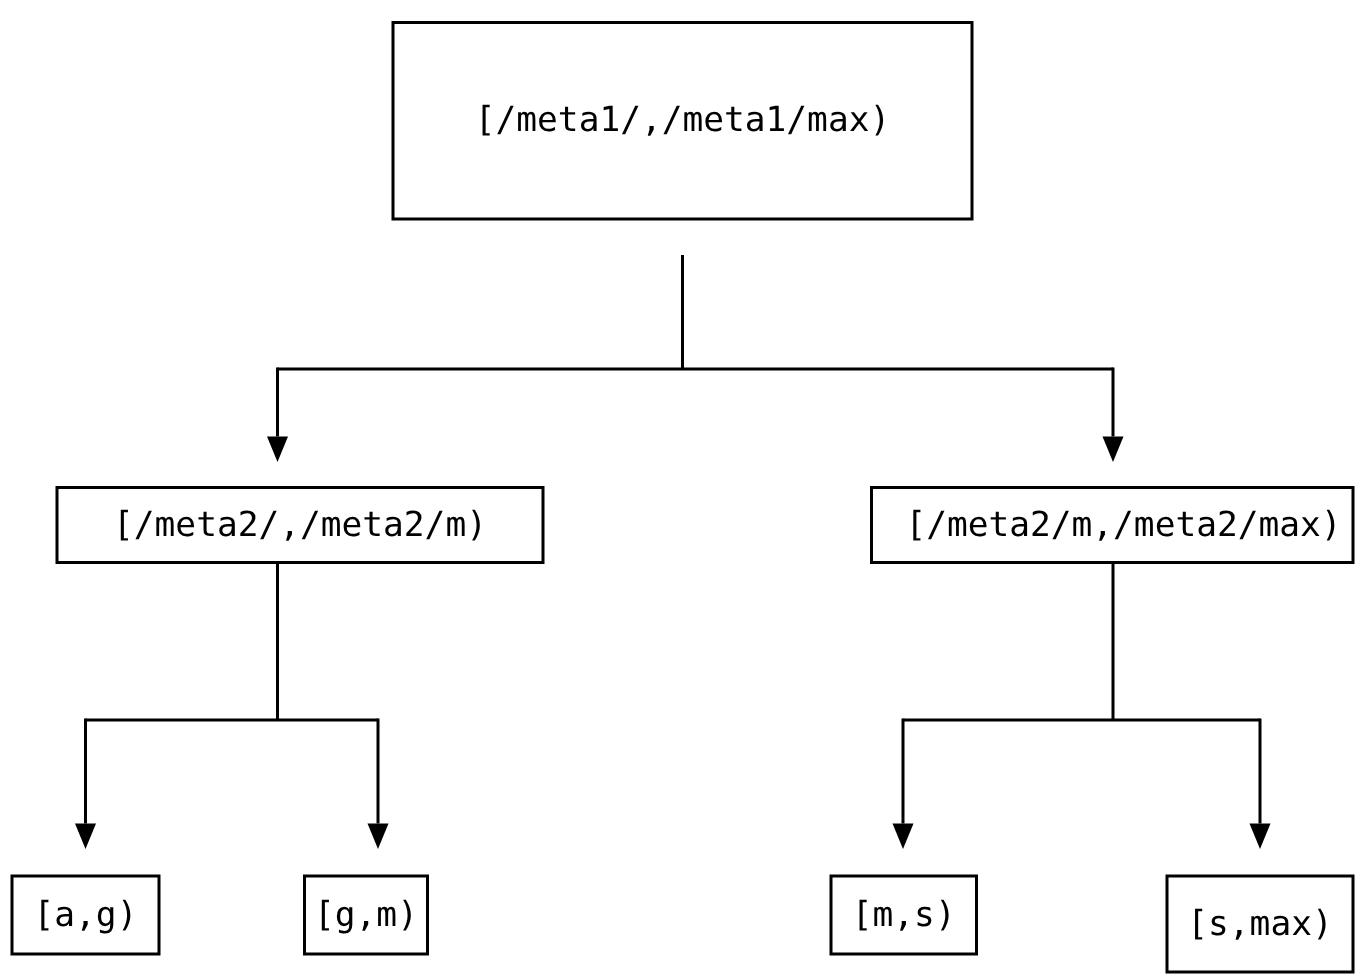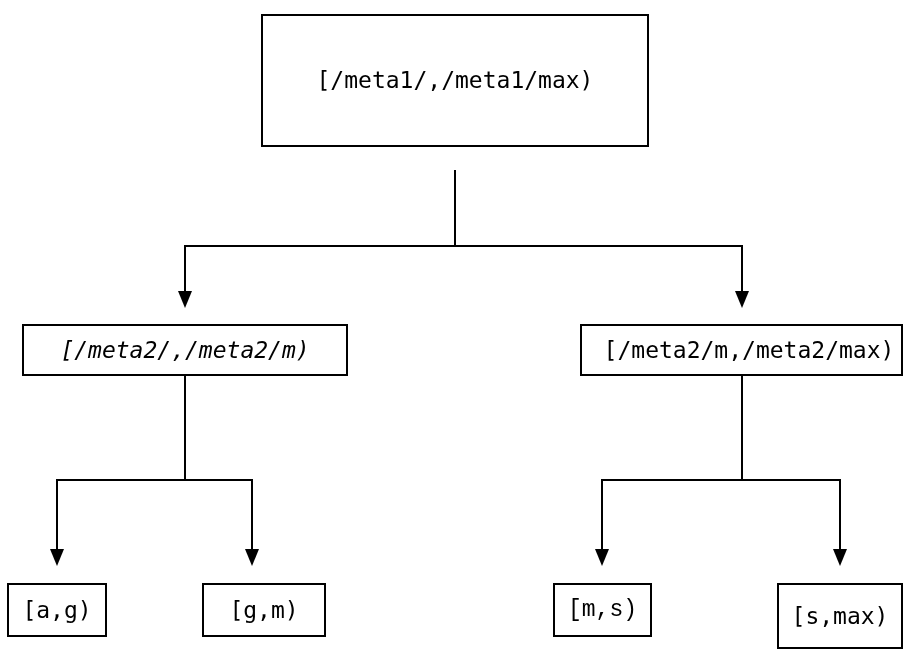--- a/index.html
+++ b/index.html
@@ -26,25 +26,25 @@
     position: absolute;
     display: flex; align-items: center; justify-content: center;
     border: 2px solid var(--box_border, #000000);
     background: var(--box_fill, #ffffff);
     color: var(--text, #000000);
     font-size: 23px;
     line-height: 1;
     white-space: pre;
   }
   .node-root        { left: 261px; top: 14px;  width: 388px; height: 133px; }
-  .node-meta2-left  { left: 22px;  top: 324px; width: 326px; height: 52px; font-style: italic; }
+  .node-meta2-left  { left: 37px;  top: 324px; width: 326px; height: 52px; }
   .node-meta2-right { left: 580px; top: 324px; width: 323px; height: 52px; padding-left: 15px; }
   .node-ag          { left: 7px;   top: 583px; width: 100px; height: 54px; }
-  .node-gm          { left: 202px; top: 583px; width: 124px; height: 54px; }
-  .node-ms          { left: 553px; top: 583px; width: 99px;  height: 54px; font-family: Liberation Mono, monospace; }
+  .node-gm          { left: 202px; top: 583px; width: 84px; height: 54px; }
+  .node-ms          { left: 553px; top: 583px; width: 99px;  height: 54px; }
   .node-smax        { left: 777px; top: 583px; width: 126px; height: 66px; }
 </style>
 </head>
 <body>
 
 <div class="canvas">
 
   <svg class="edges" viewBox="0 0 912 652" xmlns="http://www.w3.org/2000/svg">
 
     <g>

